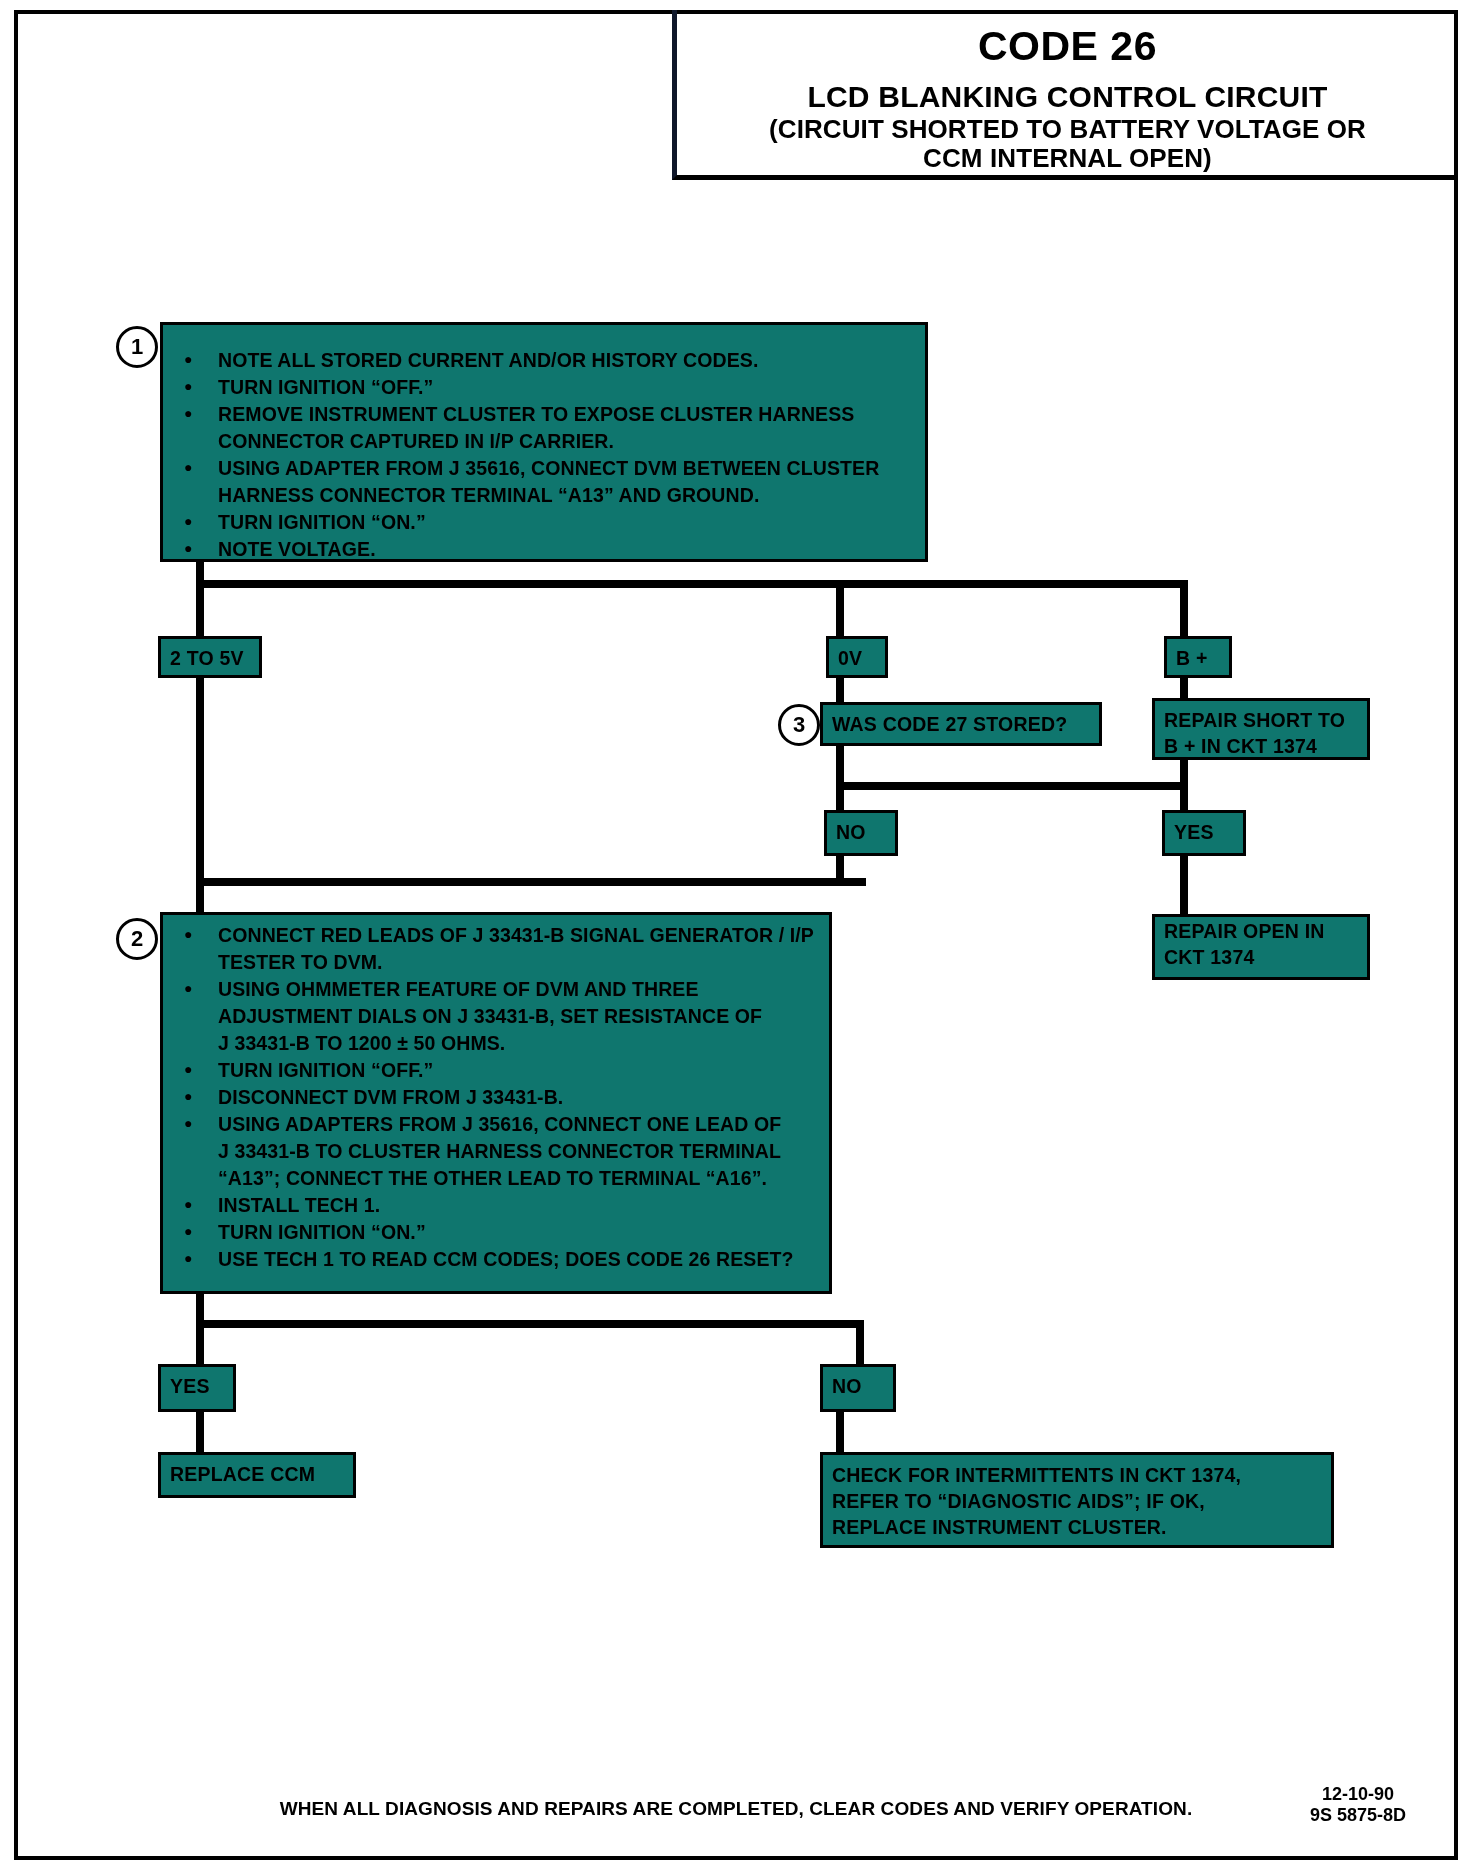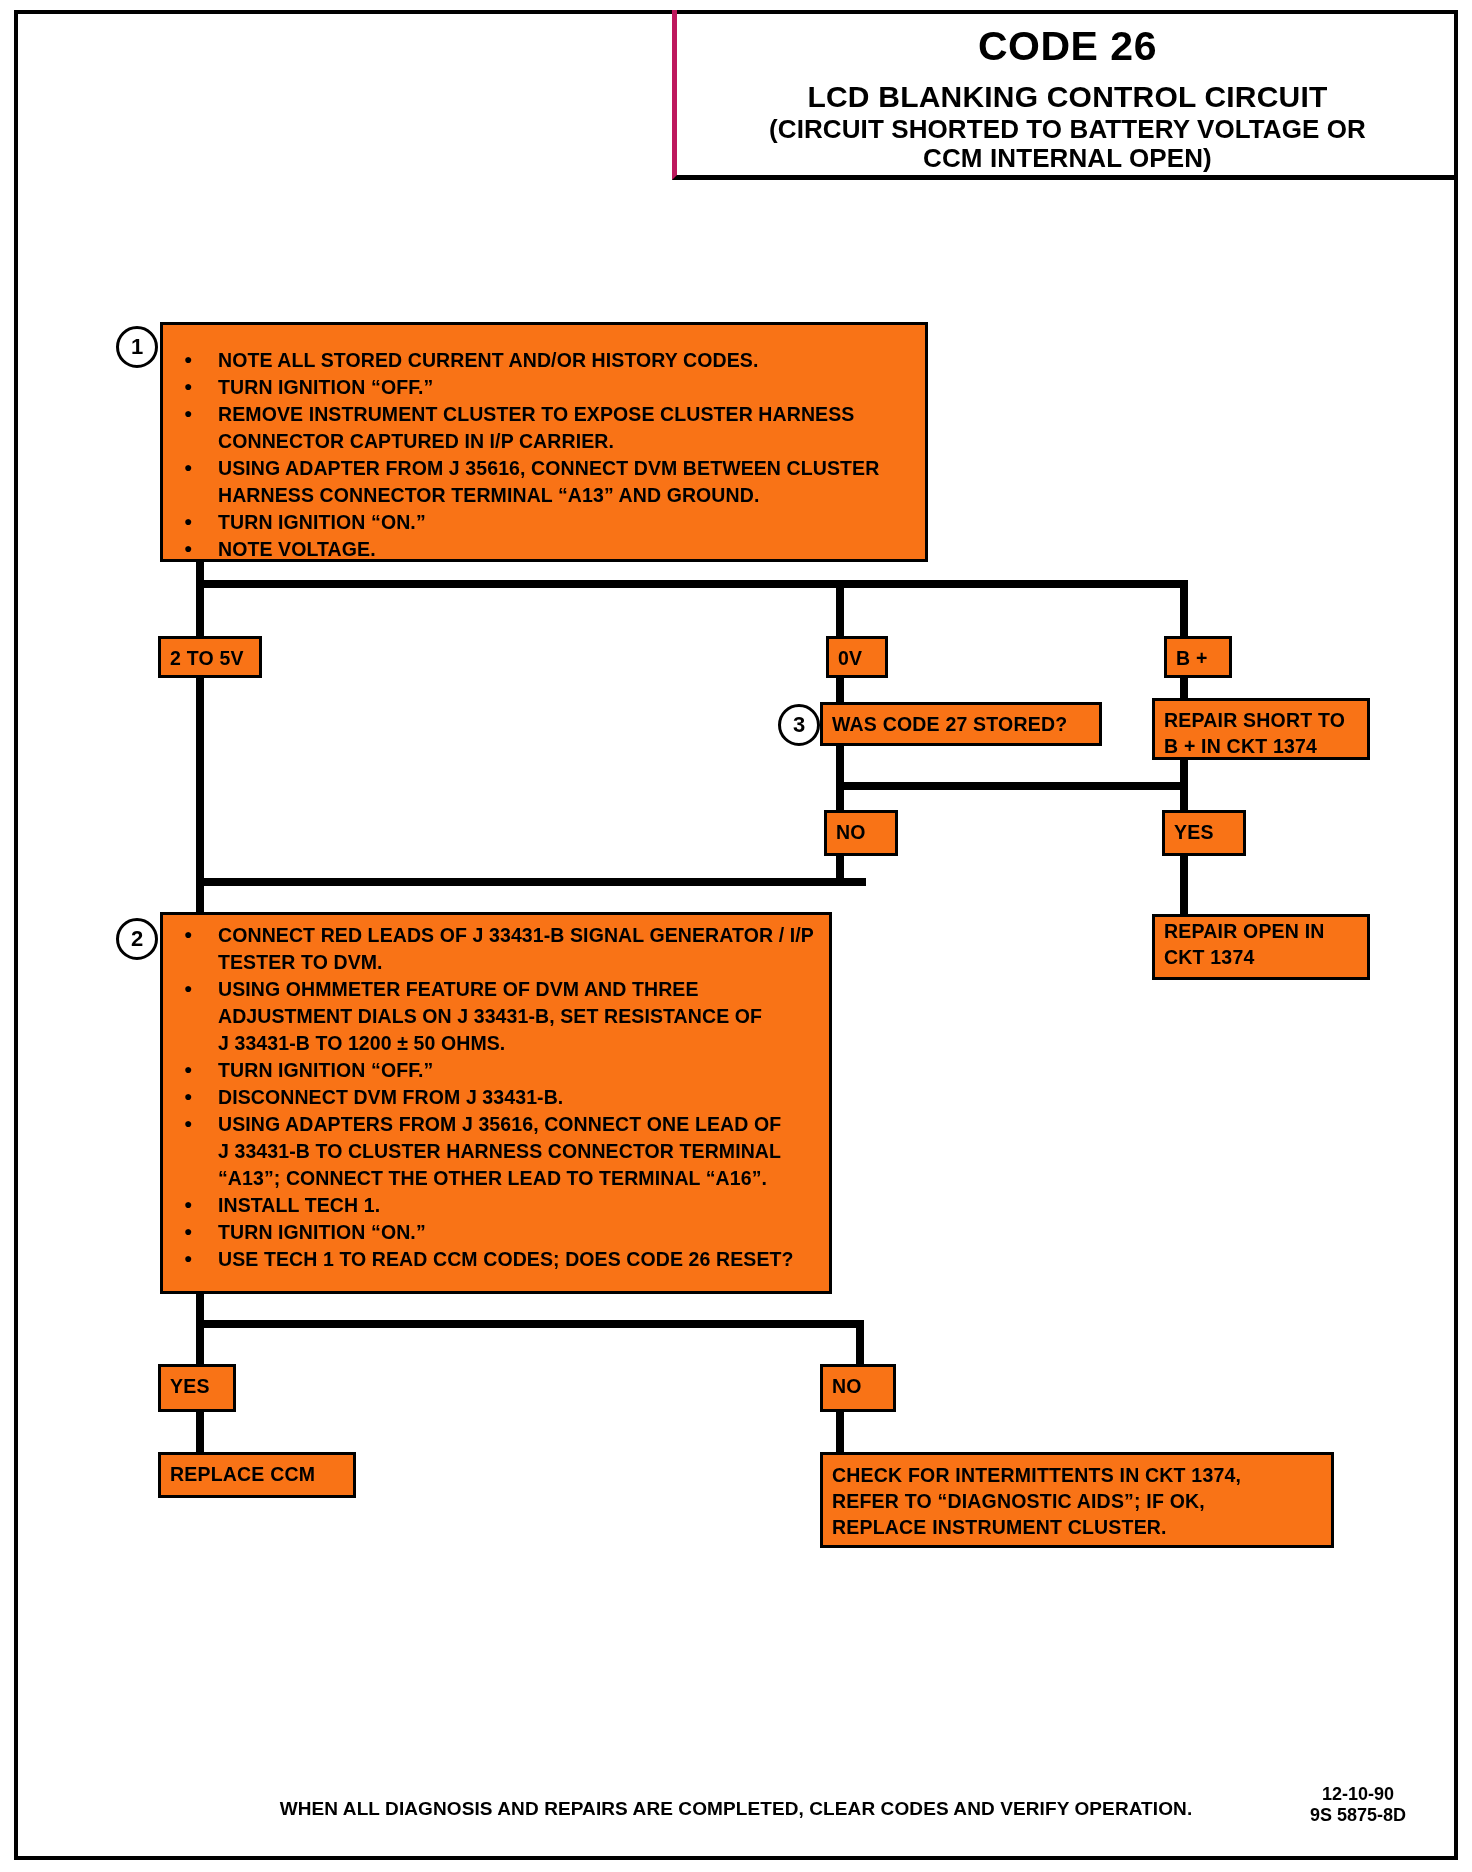--- a/index.html
+++ b/index.html
@@ -30,21 +30,21 @@
     box-sizing: border-box;
   }
 
   
   .header-box {
     position: absolute;
     left: 672px;
     top: 10px;
     width: 786px;
     height: 170px;
-    border-left: 5px solid #be185d;
+    border-left: 5px solid #0f172a;
     border-bottom: 5px solid #000;
     box-sizing: border-box;
     text-align: center;
     padding-top: 14px;
   }
   .header-code {
     font-size: 41px;
     font-weight: bold;
     letter-spacing: 0.5px;
     line-height: 1.12;
@@ -61,21 +61,21 @@
     font-weight: bold;
     line-height: 1.12;
     letter-spacing: 0.1px;
   }
 
   
   .box {
     position: absolute;
     border: 3px solid #000;
     box-sizing: border-box;
-    background: #f97316;
+    background: #0f766e;
   }
 
   .step-circle {
     position: absolute;
     width: 42px;
     height: 42px;
     border: 3px solid #000;
     border-radius: 50%;
     box-sizing: border-box;
     background: #fff;

